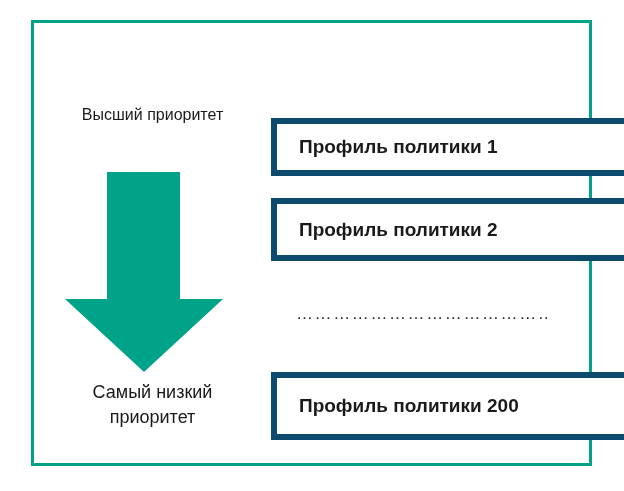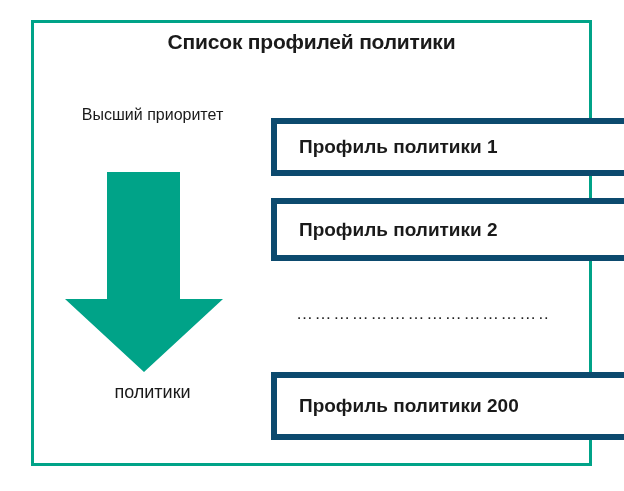--- a/index.html
+++ b/index.html
@@ -119,32 +119,32 @@
     white-space: nowrap;
   }
 </style>
 </head>
 <body>
 
 <div id="diagram-root">
 
   <div class="outer-frame"></div>
 
-  <div class="panel-title">Список профилей политики</div>
 
   <div class="priority-high-label">Высший приоритет</div>
 
   <div class="priority-arrow">
     <svg width="170" height="202" viewBox="0 0 170 202" xmlns="http://www.w3.org/2000/svg" aria-hidden="true">
       <polygon points="47,0 120,0 120,127 163,127 84,200 5,127 47,127" fill="#00a388"></polygon>
     </svg>
   </div>
 
   <div class="priority-low-label">
-    <div>политики</div>
+    <div>Самый низкий</div>
+    <div>приоритет</div>
   </div>
 
   <div class="profile-box" id="profile-box-0">
     <span class="profile-box-label">Профиль политики 1</span>
   </div>
 
   <div class="profile-box" id="profile-box-1">
     <span class="profile-box-label">Профиль политики 2</span>
   </div>
 

